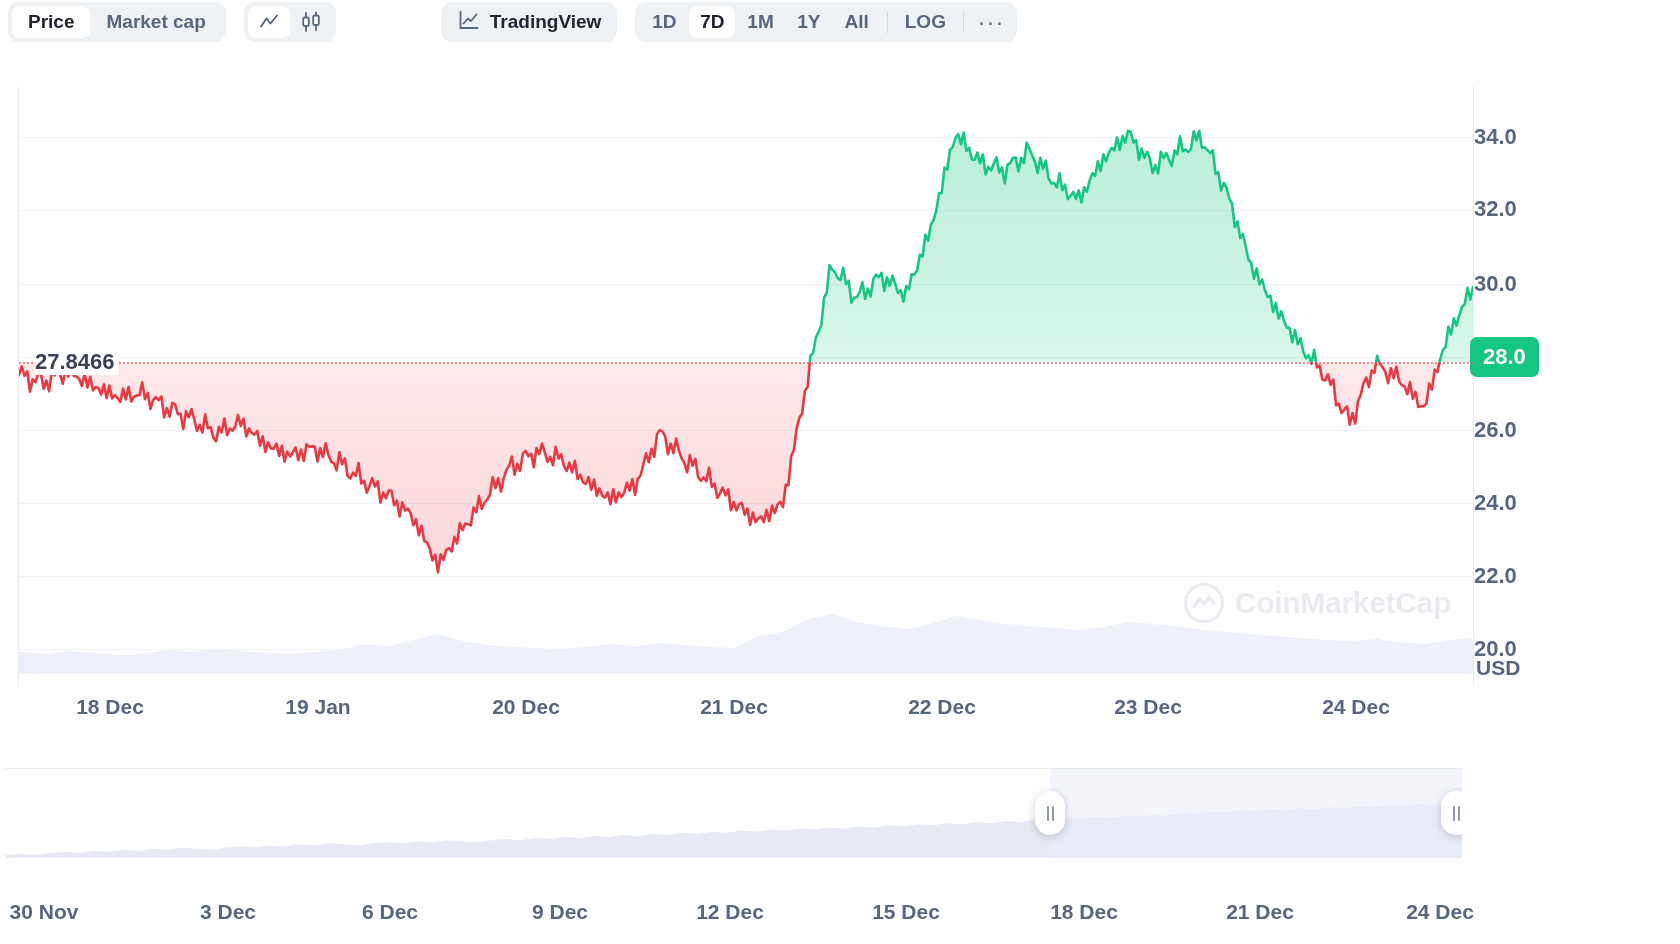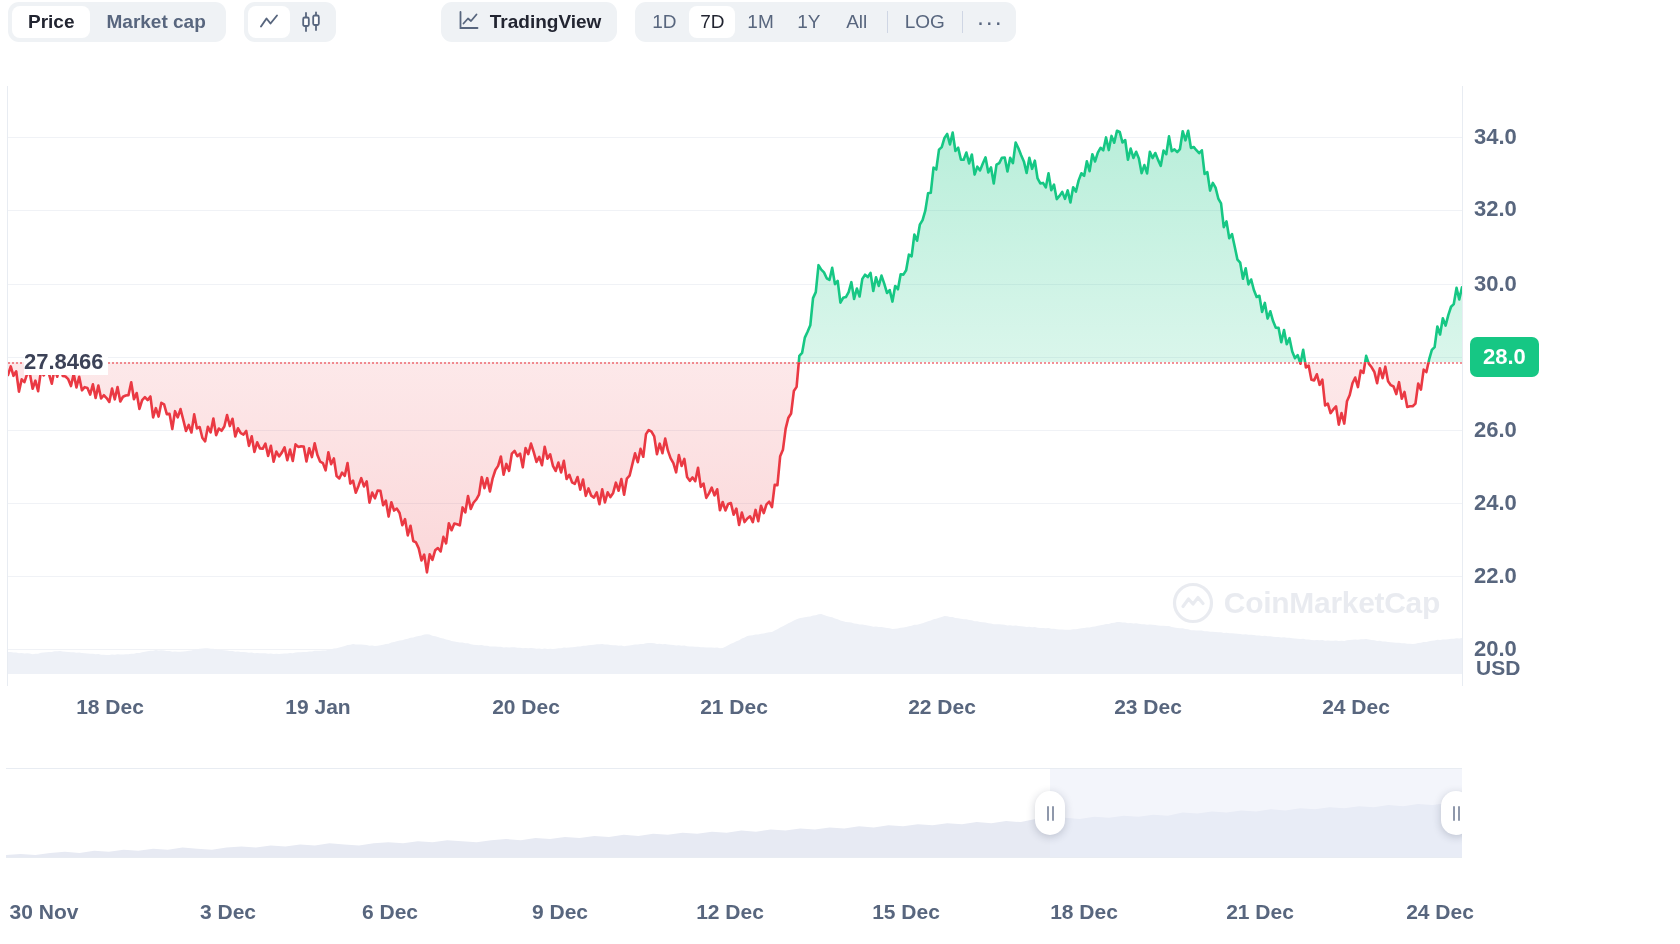--- a/index.html
+++ b/index.html
@@ -54,35 +54,35 @@
   }
   .range-group {
     display:flex; align-items:center;
     background:#eff2f5; border-radius: 11px;
     height: 40px; padding: 4px 6px; gap: 2px;
   }
   .range-btn {
     display:flex; align-items:center; justify-content:center;
     height: 32px; min-width: 46px; padding: 0 10px;
     border-radius: 8px;
-    font-size: 19px; font-weight: 400; color:#58667e;
+    font-size: 19px; font-weight: 700; color:#58667e;
     cursor:pointer; user-select:none;
   }
   .range-btn.active { background:#ffffff; color:#222531; }
   .divider-v { width:1px; height:22px; background:#cfd6e4; margin: 0 5px; }
   .dots-btn {
     display:flex; align-items:center; justify-content:center;
     width: 40px; height: 32px; border-radius:8px; cursor:pointer;
     font-size: 24px; color:#58667e; letter-spacing: 1px; line-height: 10px;
   }
 
   
   .chart-shell { position:absolute; left:0; top: 86px; width:1680px; height: 600px; }
   .plot-frame {
-    position:absolute; left:7px; top:0; width:1456px; height:600px;
+    position:absolute; left:18px; top:0; width:1456px; height:600px;
     border-left: 1px solid #e8ecf2;
     border-right: 1px solid #e8ecf2;
     background: #ffffff;
   }
   .gridline { position:absolute; left:0; width:100%; height:1px; background:#f0f2f6; }
 
   .yaxis { position:absolute; left:1470px; top:0; width:210px; height:600px; }
   .ytick {
     position:absolute; left: 4px;
     font-size: 22px; font-weight: 600; color:#58667e;

